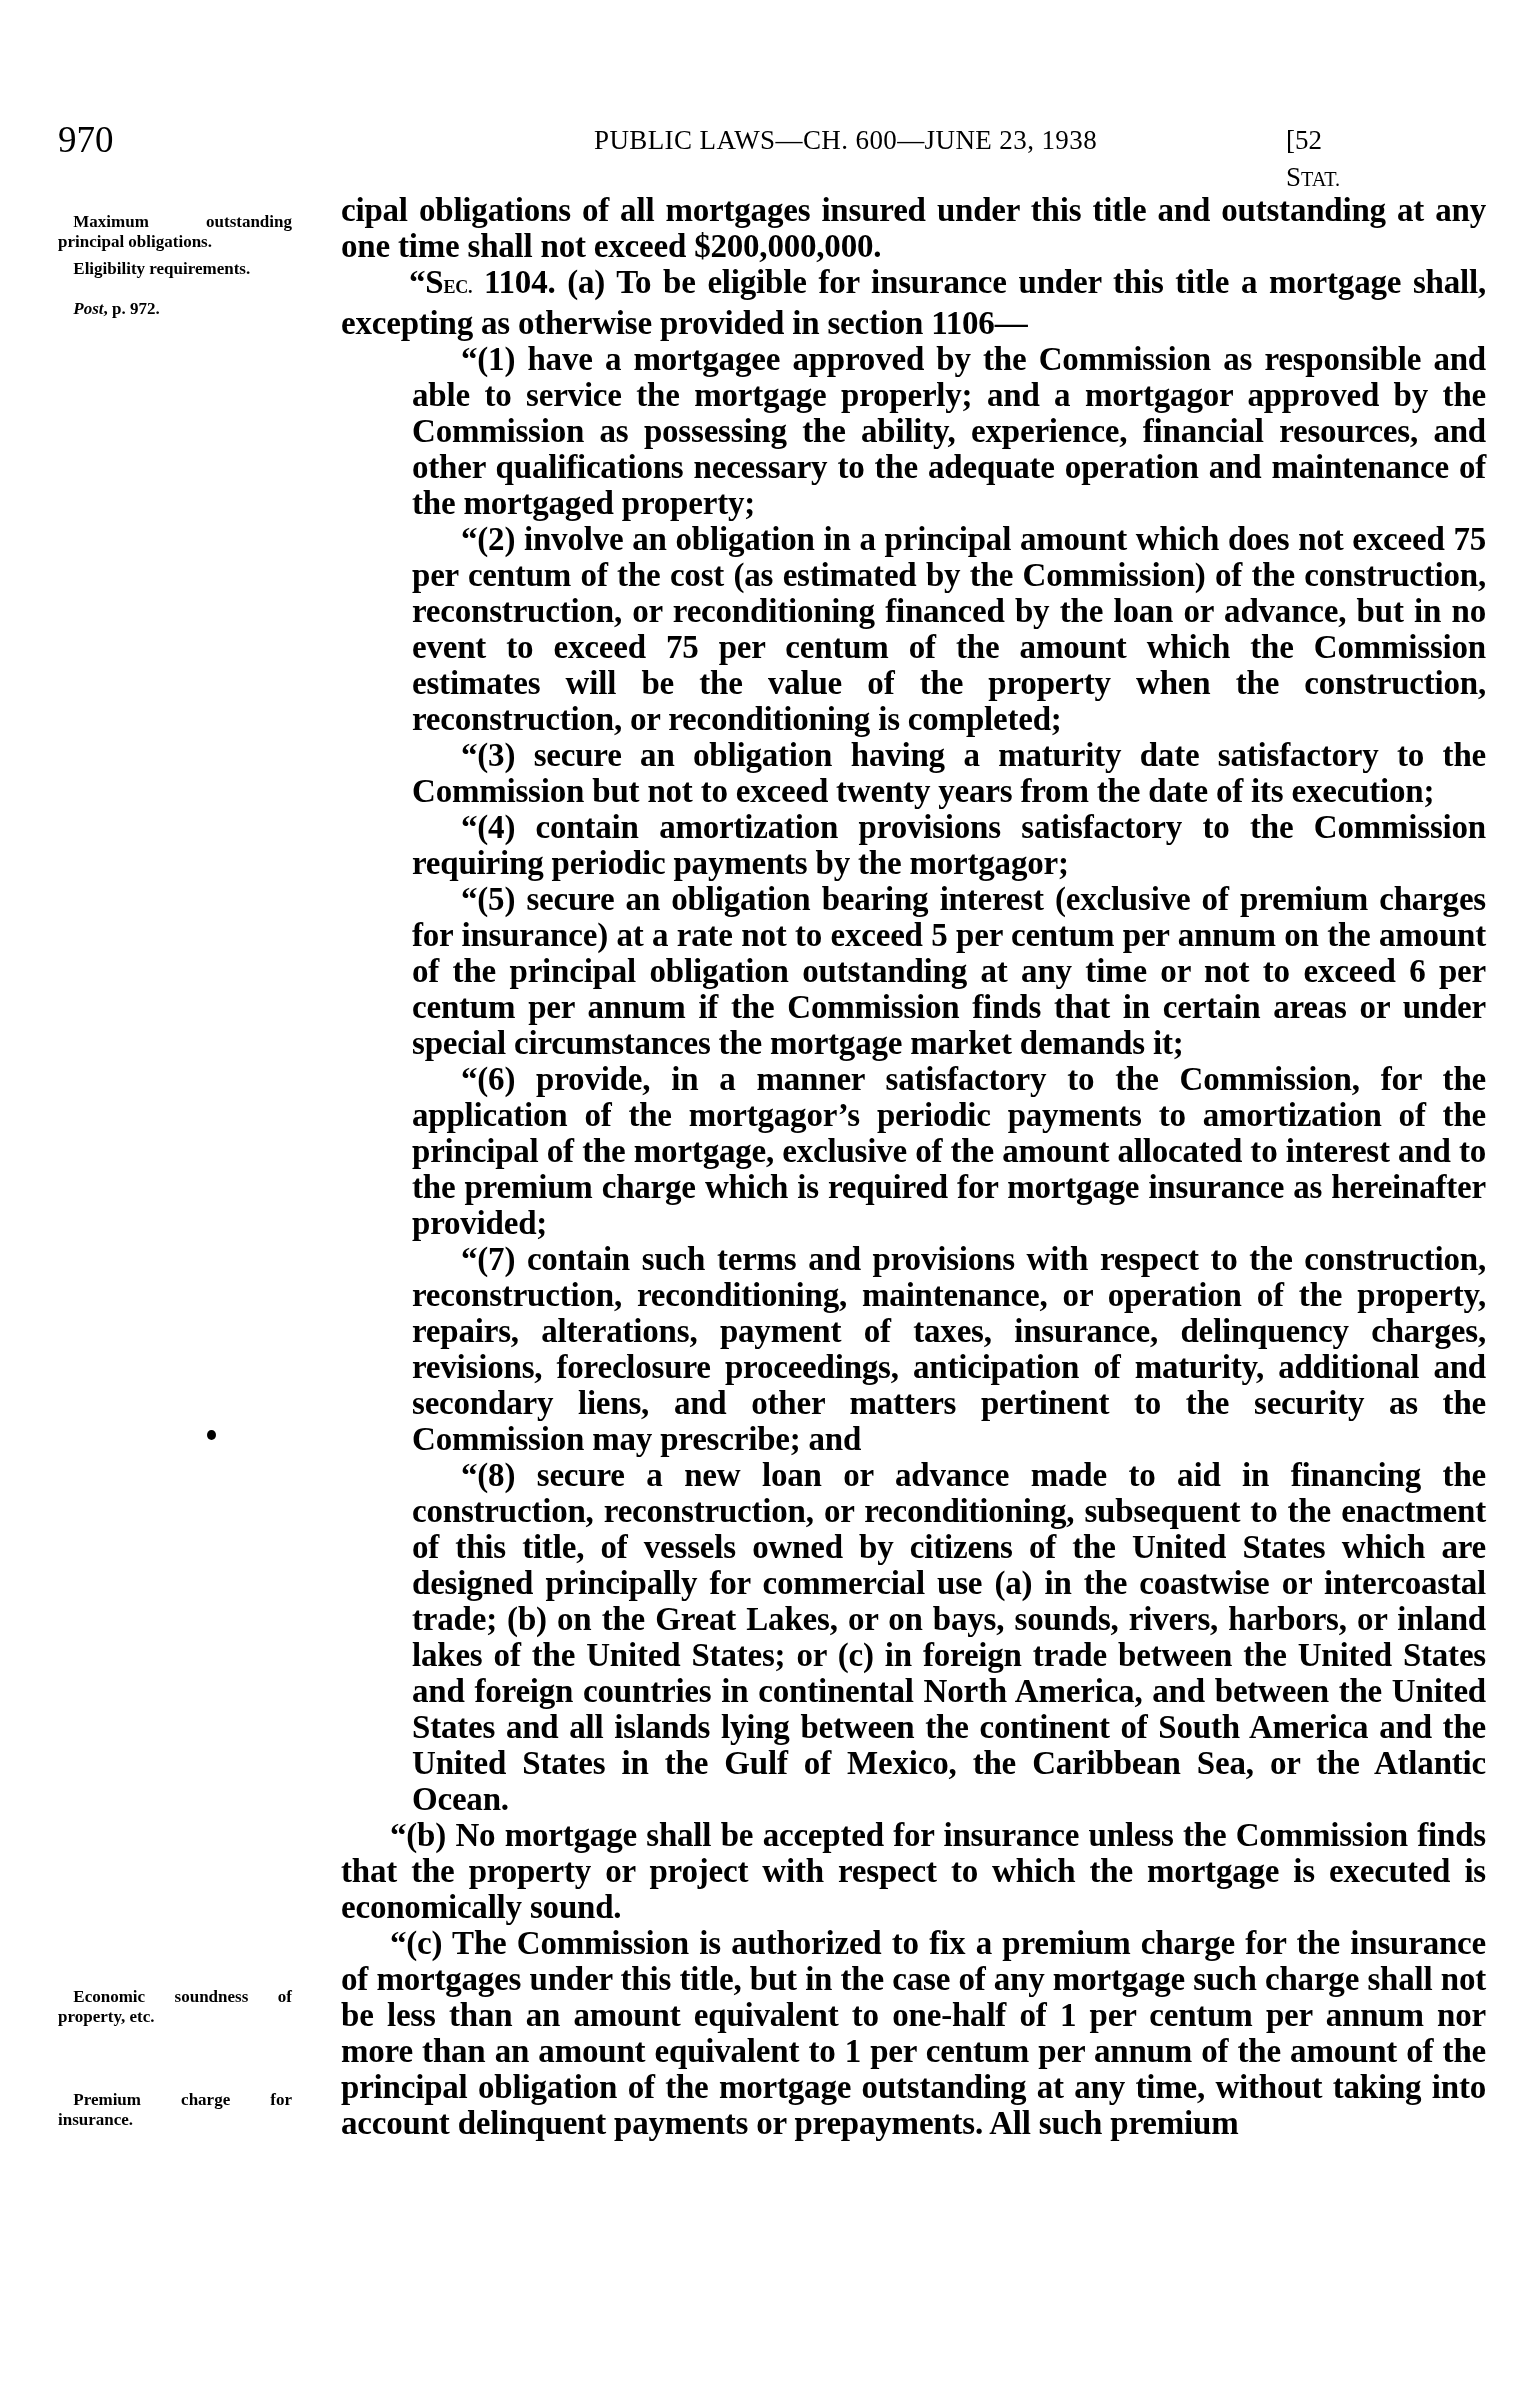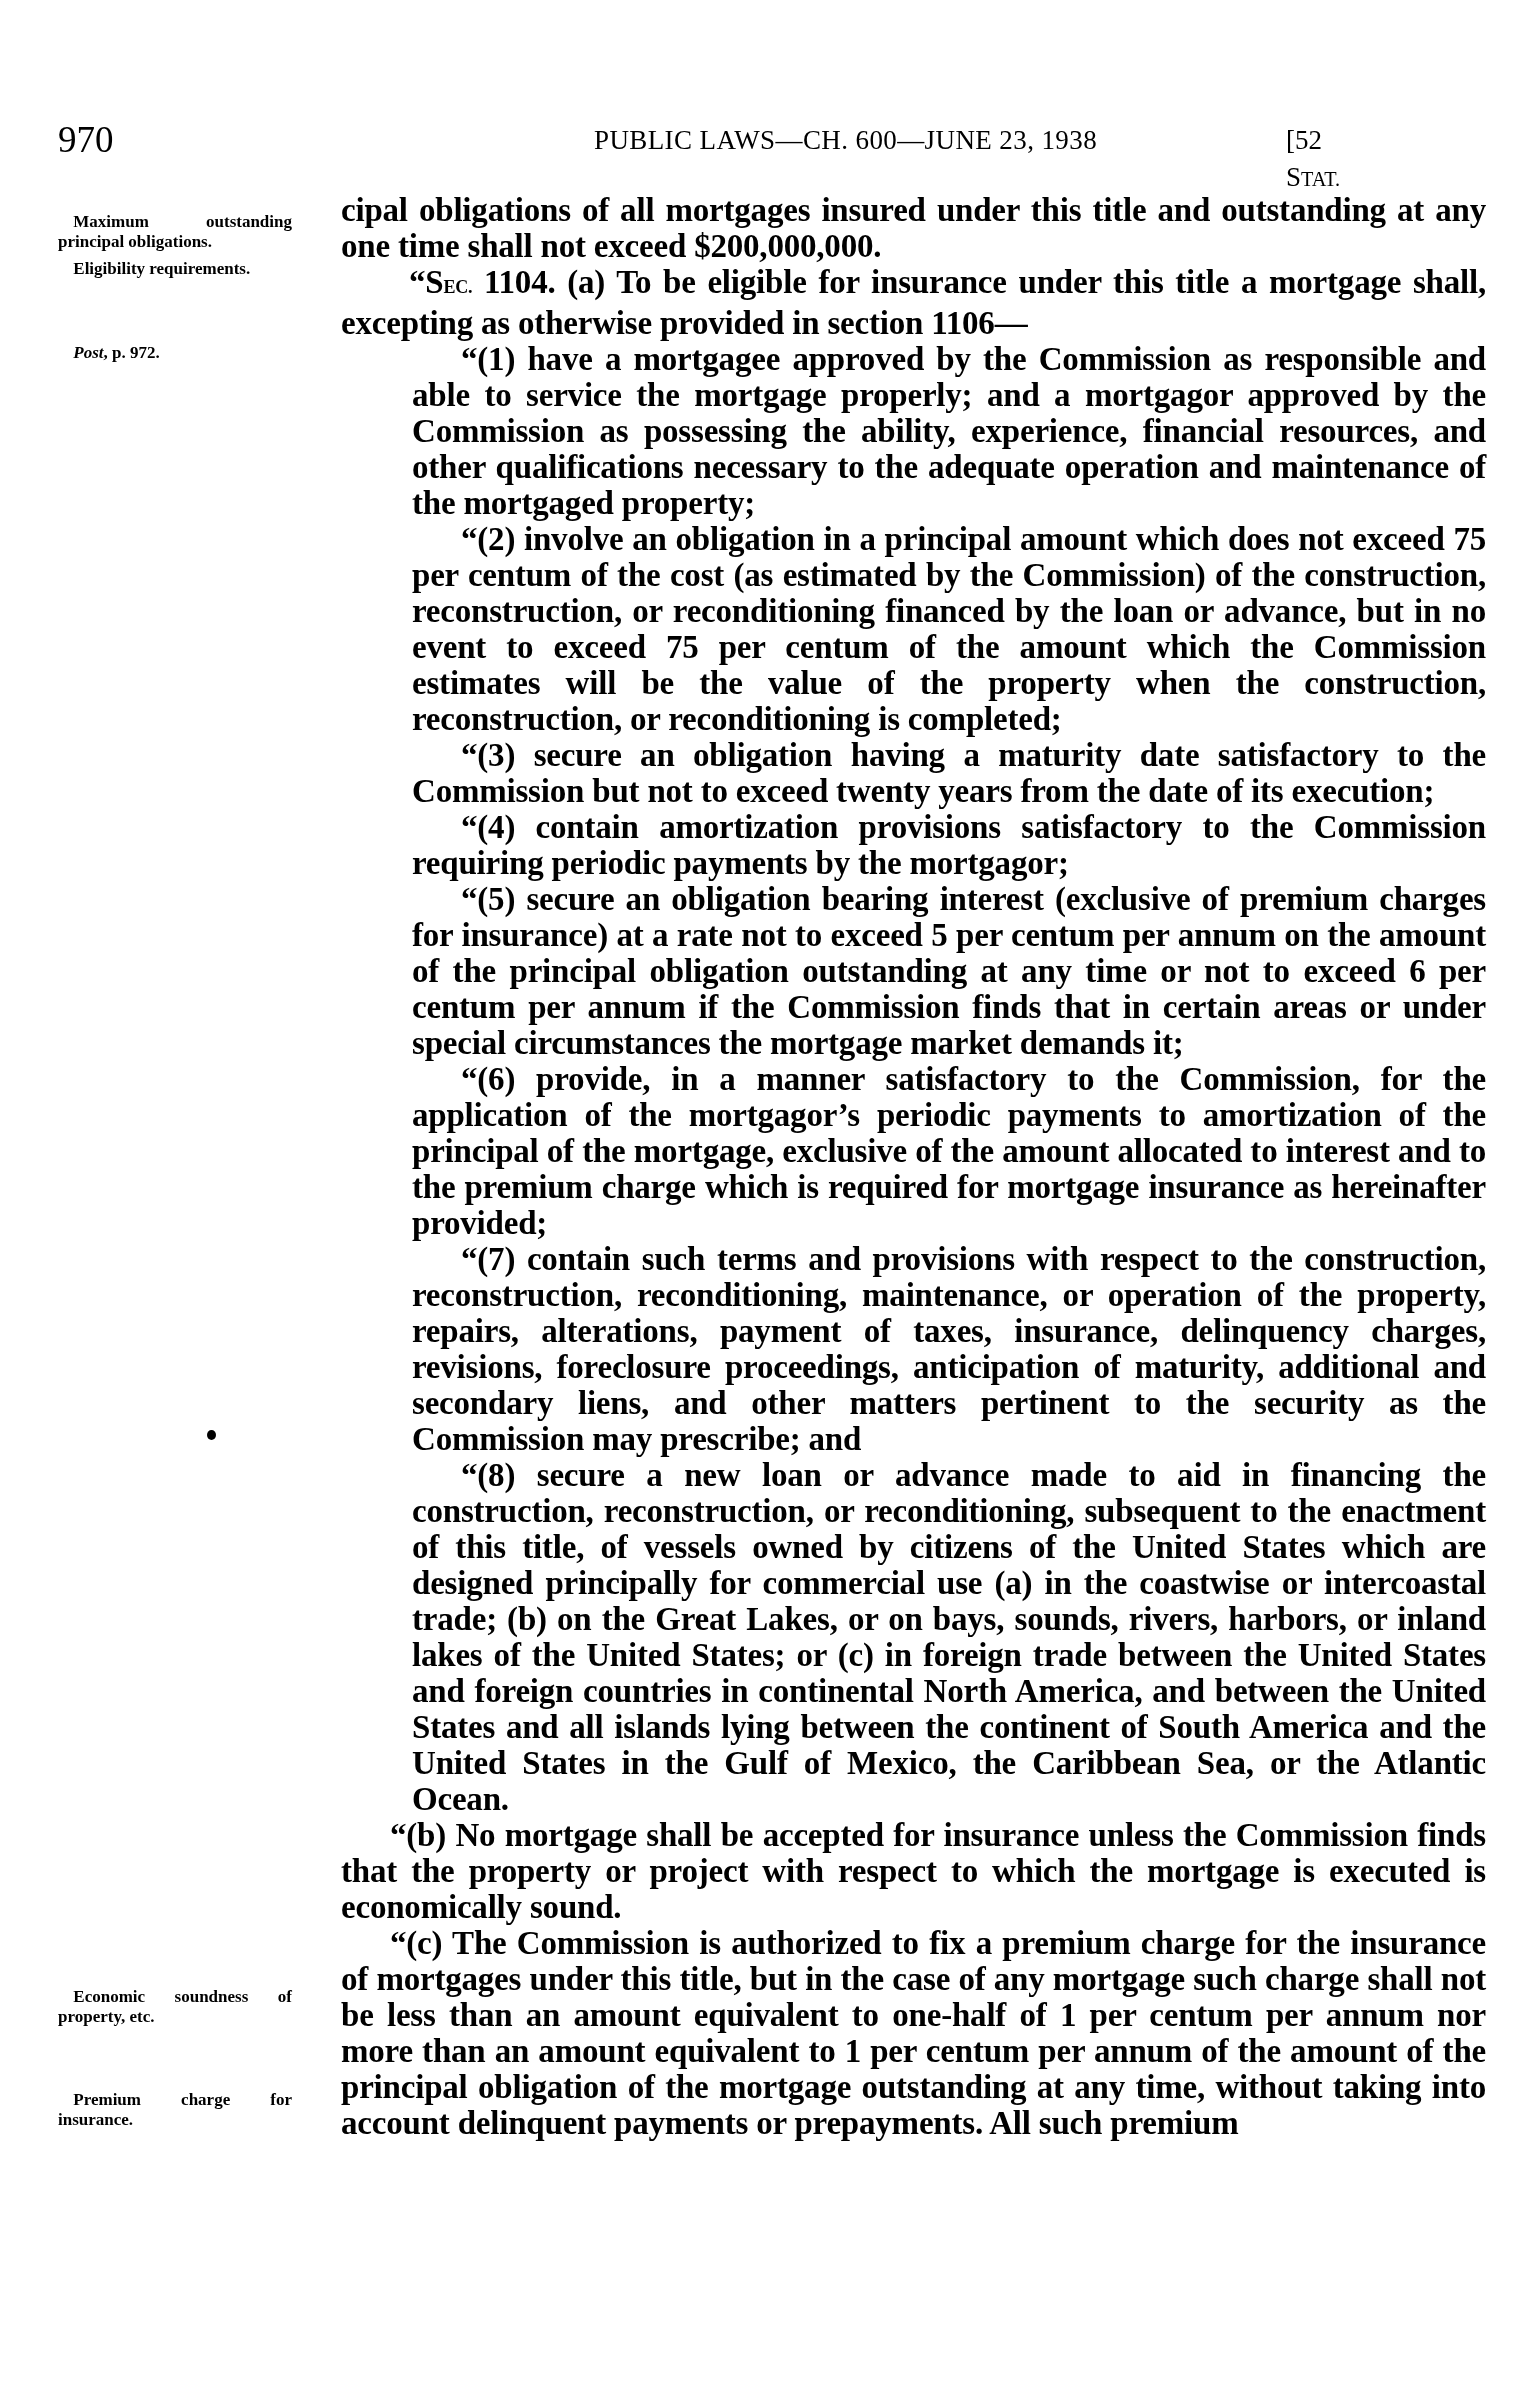--- a/index.html
+++ b/index.html
@@ -29,21 +29,21 @@
   <span class="running-head">PUBLIC LAWS—CH. 600—JUNE 23, 1938</span>
   <span class="volume-ref"><span>[52 S</span><span class="sc">TAT.</span></span>
 </div>
 
 <div class="margin" style="top:212px;">
   <p class="ind">Maximum outstanding principal obligations.</p>
 </div>
 <div class="margin" style="top:259px;">
   <p class="ind">Eligibility requirements.</p>
 </div>
-<div class="margin" style="top:299px;margin-top:44px;">
+<div class="margin" style="top:299px;">
   <p class="ind"><i>Post</i><span>, p. 972.</span></p>
 </div>
 <div class="margin" style="top:1987px;">
   <p class="ind">Economic soundness of property, etc.</p>
 </div>
 <div class="margin" style="top:2090px;">
   <p class="ind">Premium charge for insurance.</p>
 </div>
 
 <div class="stray-dot"></div>

